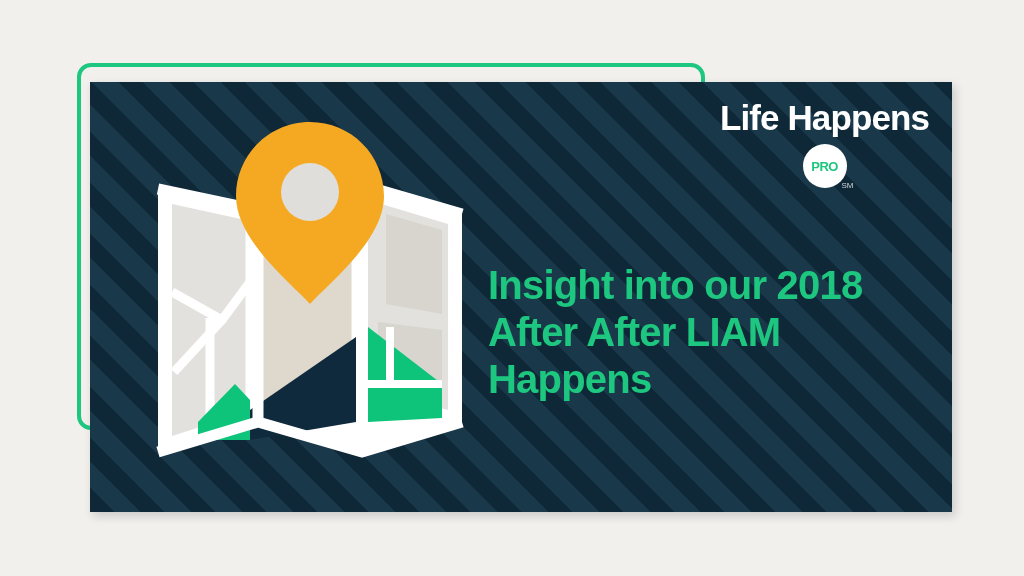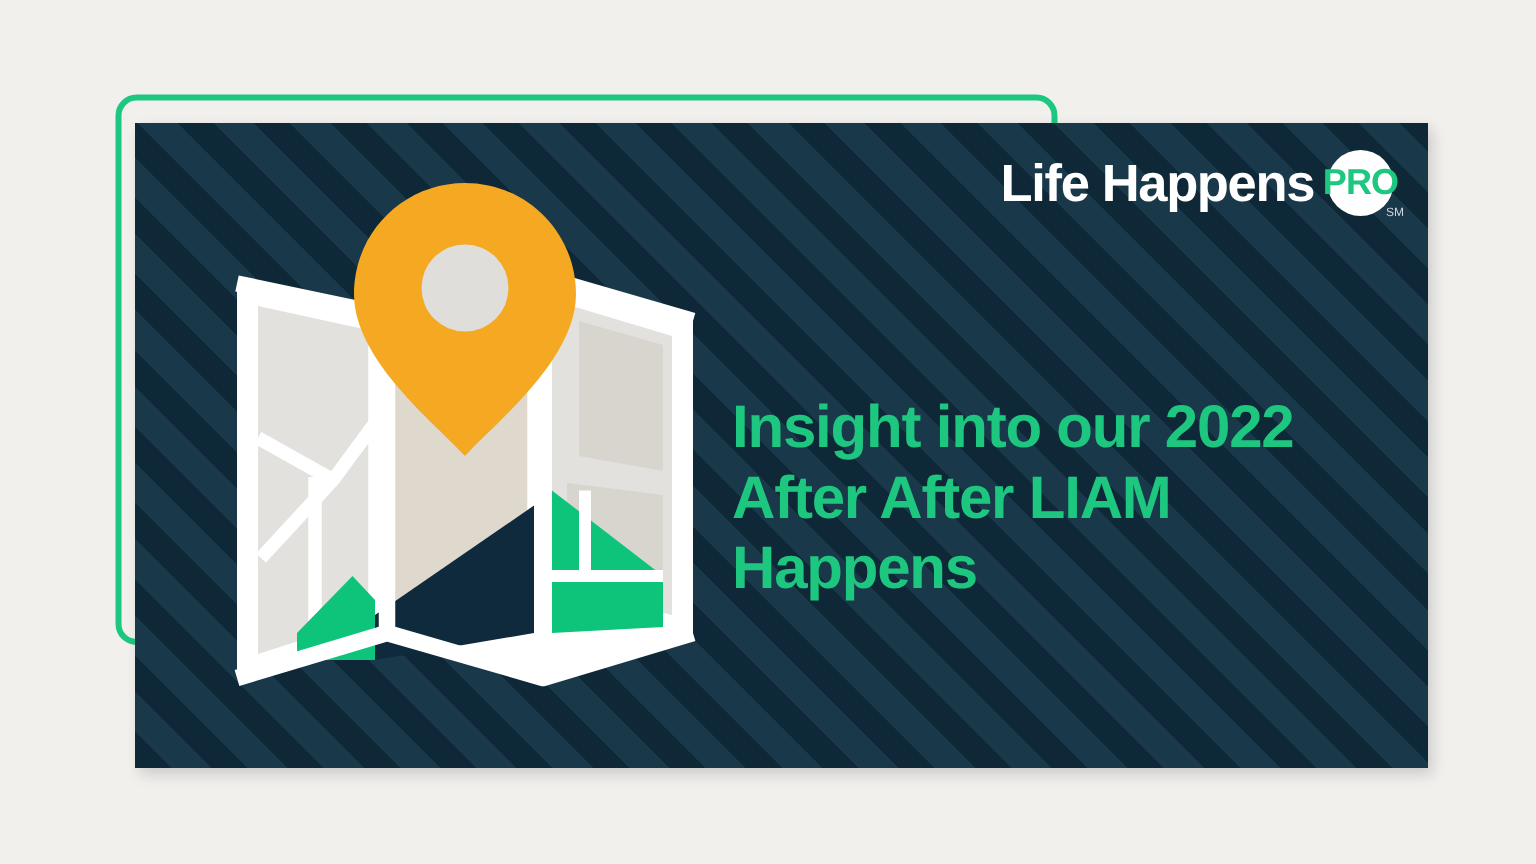--- a/index.html
+++ b/index.html
@@ -56,20 +56,21 @@
 
   
   #brand-logo {
     position: absolute;
     right: 23px;
     top: 18px;
     display: flex;
     align-items: center;
     gap: 9px;
     z-index: 5;
+    flex-direction: column;
   }
   #brand-wordmark {
     color: #ffffff;
     font-size: 35px;
     font-weight: bold;
     letter-spacing: -0.9px;
     line-height: 1;
     white-space: nowrap;
   }
   #brand-pro-wrap {
@@ -81,21 +82,21 @@
     width: 44px;
     height: 44px;
     border-radius: 50%;
     background: #ffffff;
     display: flex;
     align-items: center;
     justify-content: center;
   }
   #brand-pro-text {
     color: #1ec77f;
-    font-size: 24px;
+    font-size: 13px;
     font-weight: bold;
     letter-spacing: -0.6px;
     line-height: 1;
   }
   #brand-sm-mark {
     position: absolute;
     right: -7px;
     bottom: -2px;
     color: #cfd6da;
     font-size: 8px;
@@ -197,19 +198,19 @@
       <span id="brand-wordmark">Life Happens</span>
       <span id="brand-pro-wrap">
         <span id="brand-pro-badge">
           <span id="brand-pro-text">PRO</span>
         </span>
         <span id="brand-sm-mark">SM</span>
       </span>
     </div>
 
     <div id="headline-block">
-      <div class="headline-line">Insight into our 2022</div>
+      <div class="headline-line">Insight into our 2018</div>
       <div class="headline-line">After After LIAM</div>
       <div class="headline-line">Happens</div>
     </div>
 
   </div>
 </div>
 
 </body></html>

